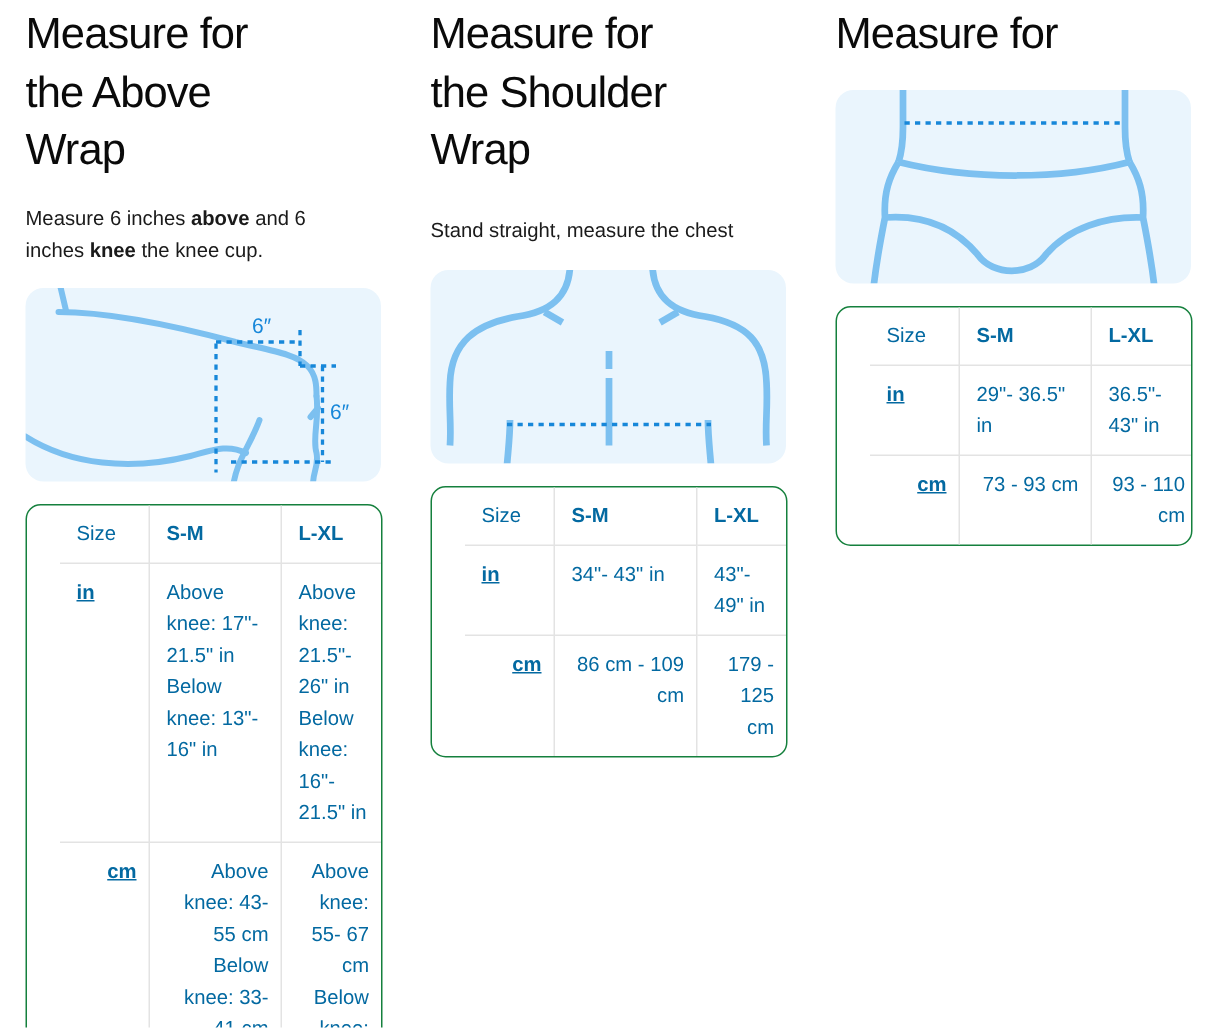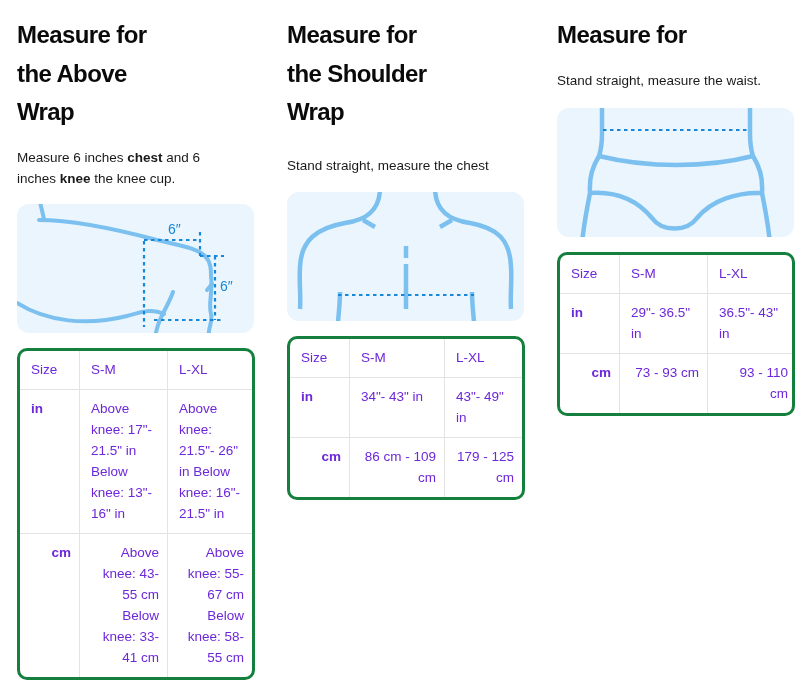--- a/index.html
+++ b/index.html
@@ -3,54 +3,55 @@
 <meta charset="utf-8">
 <style>
   * { box-sizing: border-box; margin: 0; padding: 0; }
   html, body { width: 808px; height: 685px; background: #ffffff; overflow: hidden; }
   body { font-family: "Liberation Sans", "DejaVu Sans", sans-serif; color: #111111; position: relative; }
   .col { position: absolute; top: 0; }
   .col.knee { left: 17px; width: 238px; }
   .col.shoulder { left: 287px; width: 238px; }
   .col.hip { left: 557px; width: 238px; }
   .title {
-    font-size: 24px; font-weight: bold; line-height: 38.5px; letter-spacing: -0.6px;
-    color: #0a0a0a; margin-top: 16px;
+    font-size: 29px; font-weight: normal; line-height: 38.5px; letter-spacing: -0.6px;
+    color: #0a0a0a; margin-top: 4px;
   }
   .desc { font-size: 13.5px; line-height: 21px; color: #1a1a1a; }
   .desc b { font-weight: bold; }
   .illus {
     background: #eaf5fd; border-radius: 12px; overflow: hidden; position: relative;
   }
   .illus svg { display: block; width: 100%; height: 100%; }
   table.size {
     border-collapse: separate; border-spacing: 0; width: 100%;
-    border: 3px solid #15803d; border-radius: 10px; font-size: 13.5px; line-height: 21px;
-    color: #6d28d9;
+    border: 1px solid #15803d; border-radius: 10px; font-size: 13.5px; line-height: 21px;
+    color: #0369a1;
+    padding-left: 22px;
   }
   table.size th, table.size td {
     text-align: left; vertical-align: top; padding: 8px 8px 9px 11px;
     border-right: 1px solid #e3e3e3; border-bottom: 1px solid #e3e3e3;
   }
   table.size tr > *:last-child { border-right: none; }
   table.size tr:last-child > * { border-bottom: none; text-align: right; }
   table.size th { font-weight: normal; }
-  table.size th.hdr { font-weight: normal; }
-  table.size td.unit { font-weight: bold; }
+  table.size th.hdr { font-weight: bold; }
+  table.size td.unit { font-weight: bold; text-decoration: underline; }
 </style>
 </head>
 <body>
 
 <section class="col knee">
   <h2 class="title">
     <span>Measure for</span><br>
     <span>the Above</span><br>
     <span>Wrap</span>
   </h2>
-  <p class="desc" style="margin-top:15px; width:215px;"><span>Measure 6 inches </span><b>chest</b><span> and 6 inches </span><b>knee</b><span> the knee cup.</span></p>
+  <p class="desc" style="margin-top:15px; width:215px;"><span>Measure 6 inches </span><b>above</b><span> and 6 inches </span><b>knee</b><span> the knee cup.</span></p>
   <div class="illus" style="margin-top:15px; width:237px; height:129px;">
     <svg viewBox="0 0 237 129" xmlns="http://www.w3.org/2000/svg">
       <g fill="none" stroke="#7cc0f0" stroke-width="4" stroke-linecap="round">
         <path d="M23,-2 L27,15"></path>
         <path d="M22,16 C60,16 110,28 140,36 C165,42 180,44 188,52 C194,58 194,66 194,72"></path>
         <path d="M190,86 L195,80"></path>
         <path d="M194,72 C196,88 191,100 194,110 C196,120 190,124 192,135"></path>
         <path d="M0,99 C30,118 70,122 110,112 C125,108 135,104 147,110"></path>
         <path d="M156,88 C150,105 140,115 138,135"></path>
       </g>
@@ -127,21 +128,20 @@
       <td>179 - 125 cm</td>
     </tr>
   </tbody>
     </table>
 </section>
 
 <section class="col hip">
   <h2 class="title">
     <span>Measure for</span><br>
   </h2>
-  <p class="desc" style="margin-top:15px;">Stand straight, measure the waist.</p>
   <div class="illus" style="margin-top:17px; width:237px; height:129px;">
     <svg viewBox="0 0 237 129" xmlns="http://www.w3.org/2000/svg">
       <g fill="none" stroke="#7cc0f0" stroke-width="4.5" stroke-linecap="butt" stroke-linejoin="round">
         <path d="M45,-2 L45,25 C45,35 44,42 42,48"></path>
         <path d="M193,-2 L193,25 C193,35 194,42 196,48"></path>
         <path d="M42,48 C90,60 150,60 196,48"></path>
         <path d="M42,48 C36,58 32,68 33,85 C30,100 27,115 25,135"></path>
         <path d="M196,48 C202,58 206,68 205,85 C208,100 211,115 213,135"></path>
         <path d="M33,85 C60,83 80,92 95,110 C105,124 130,124 140,110 C155,92 180,84 205,85"></path>
       </g>

